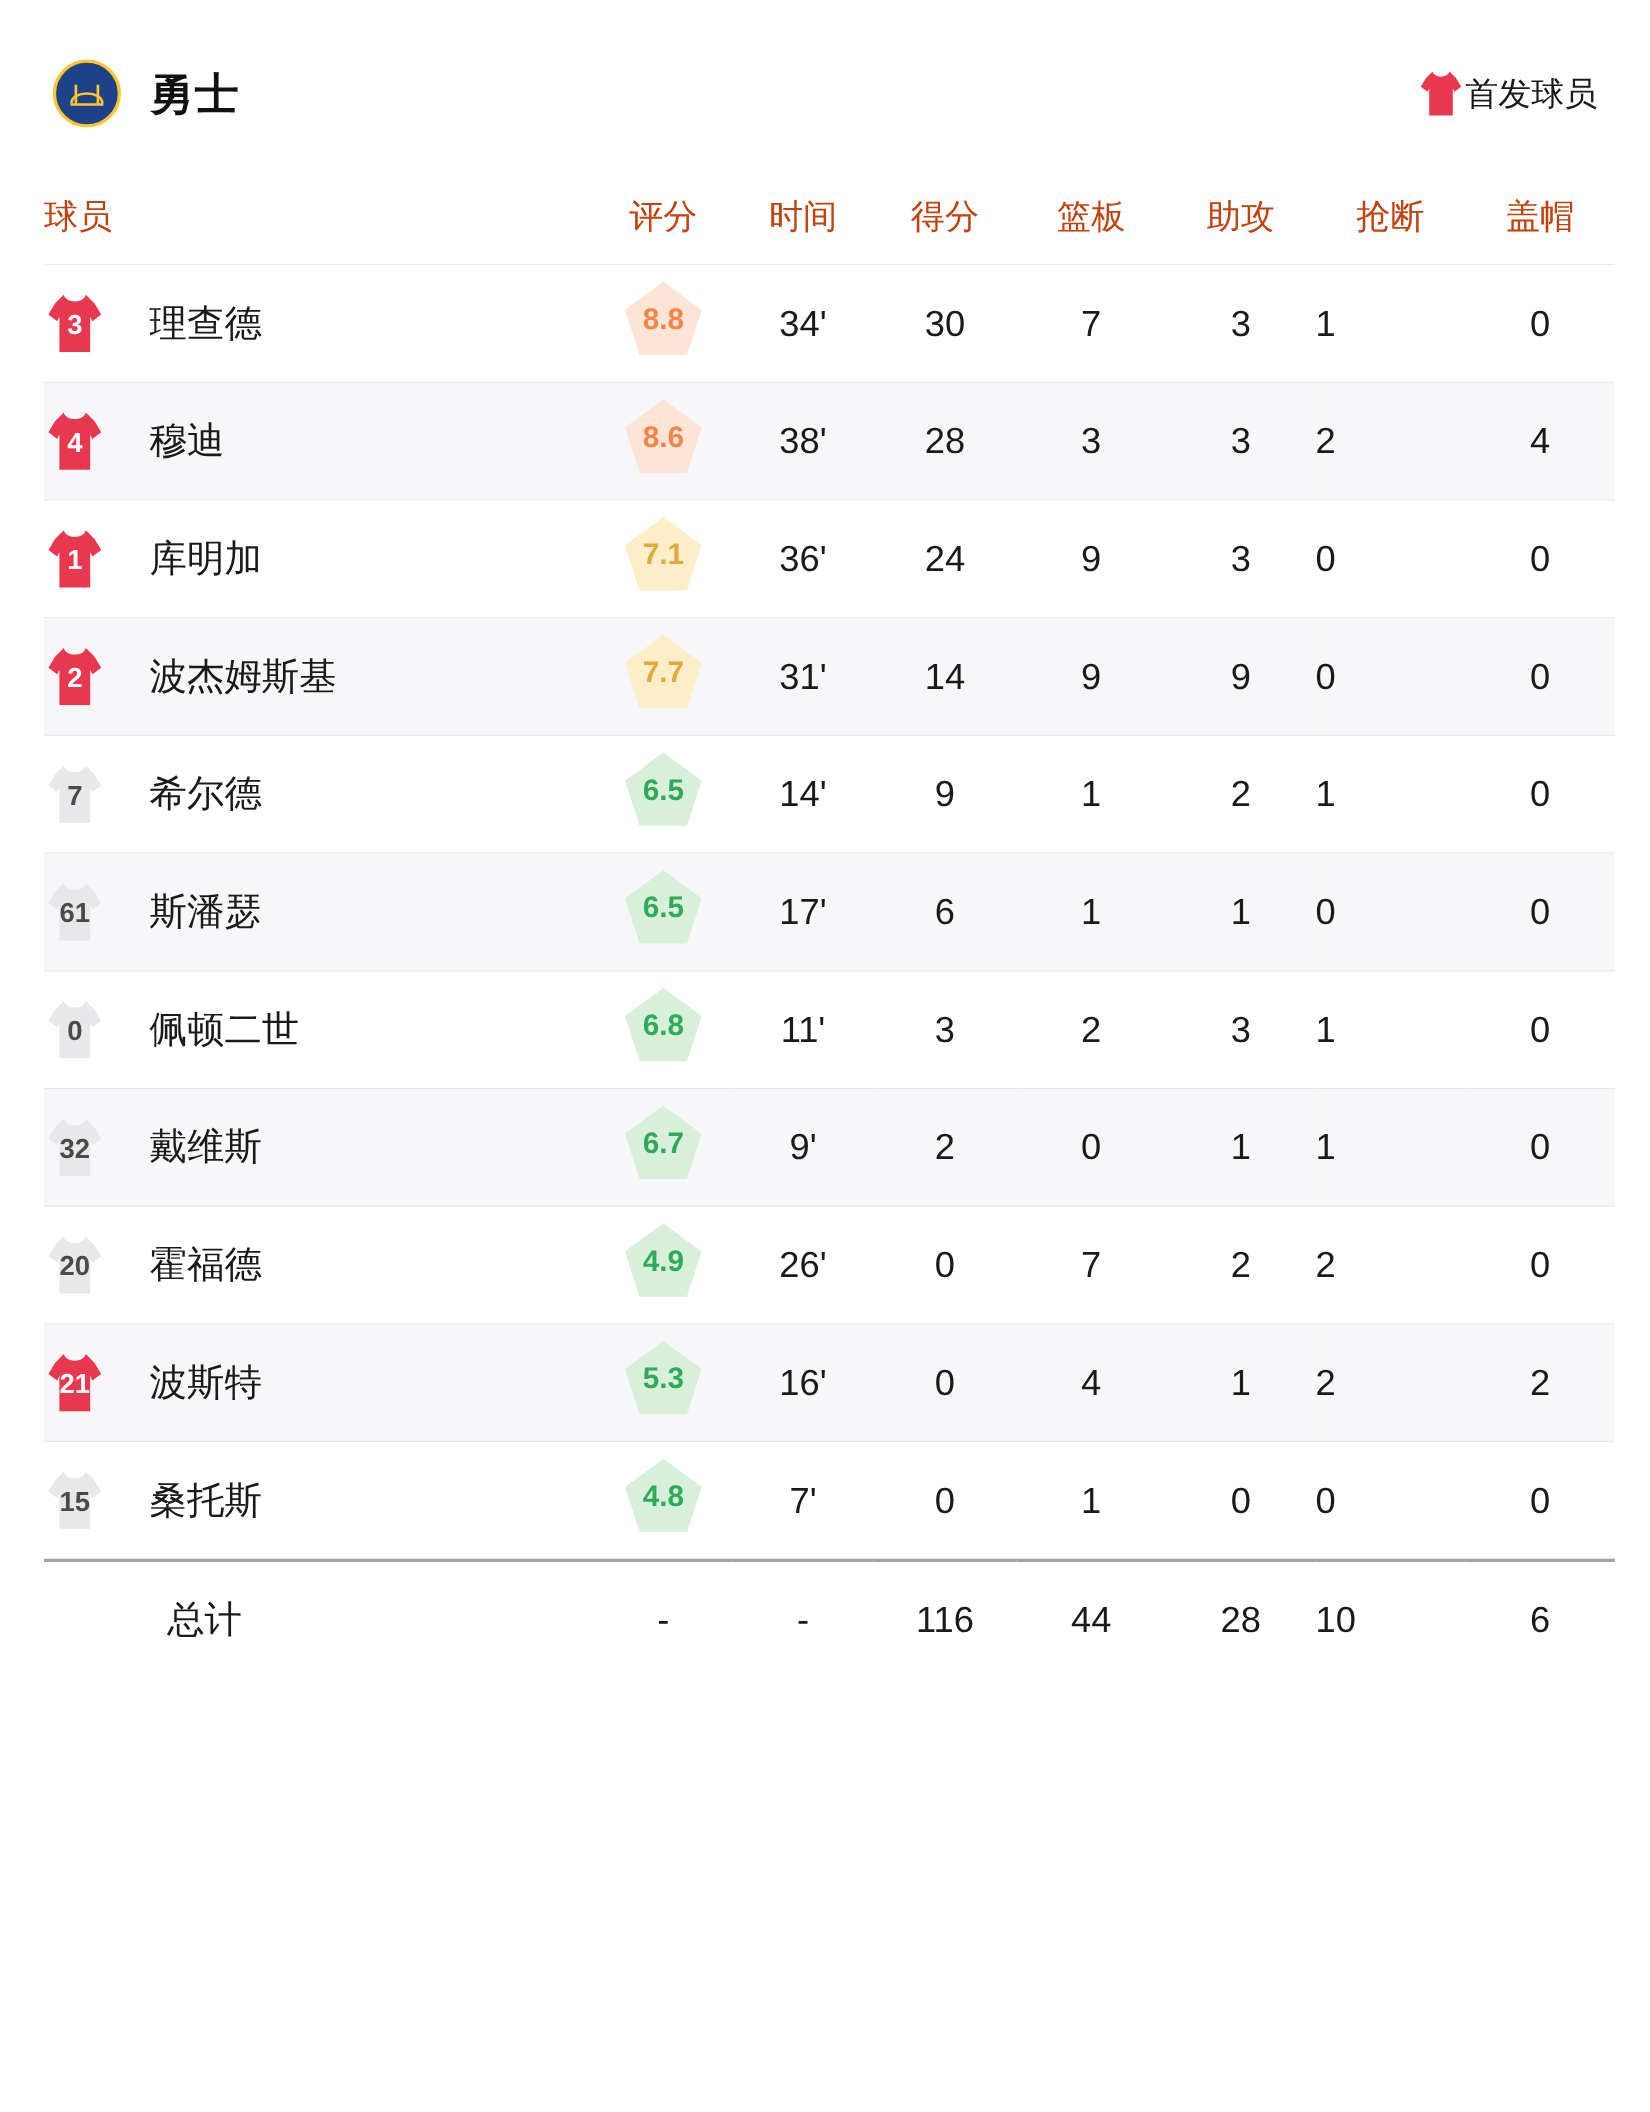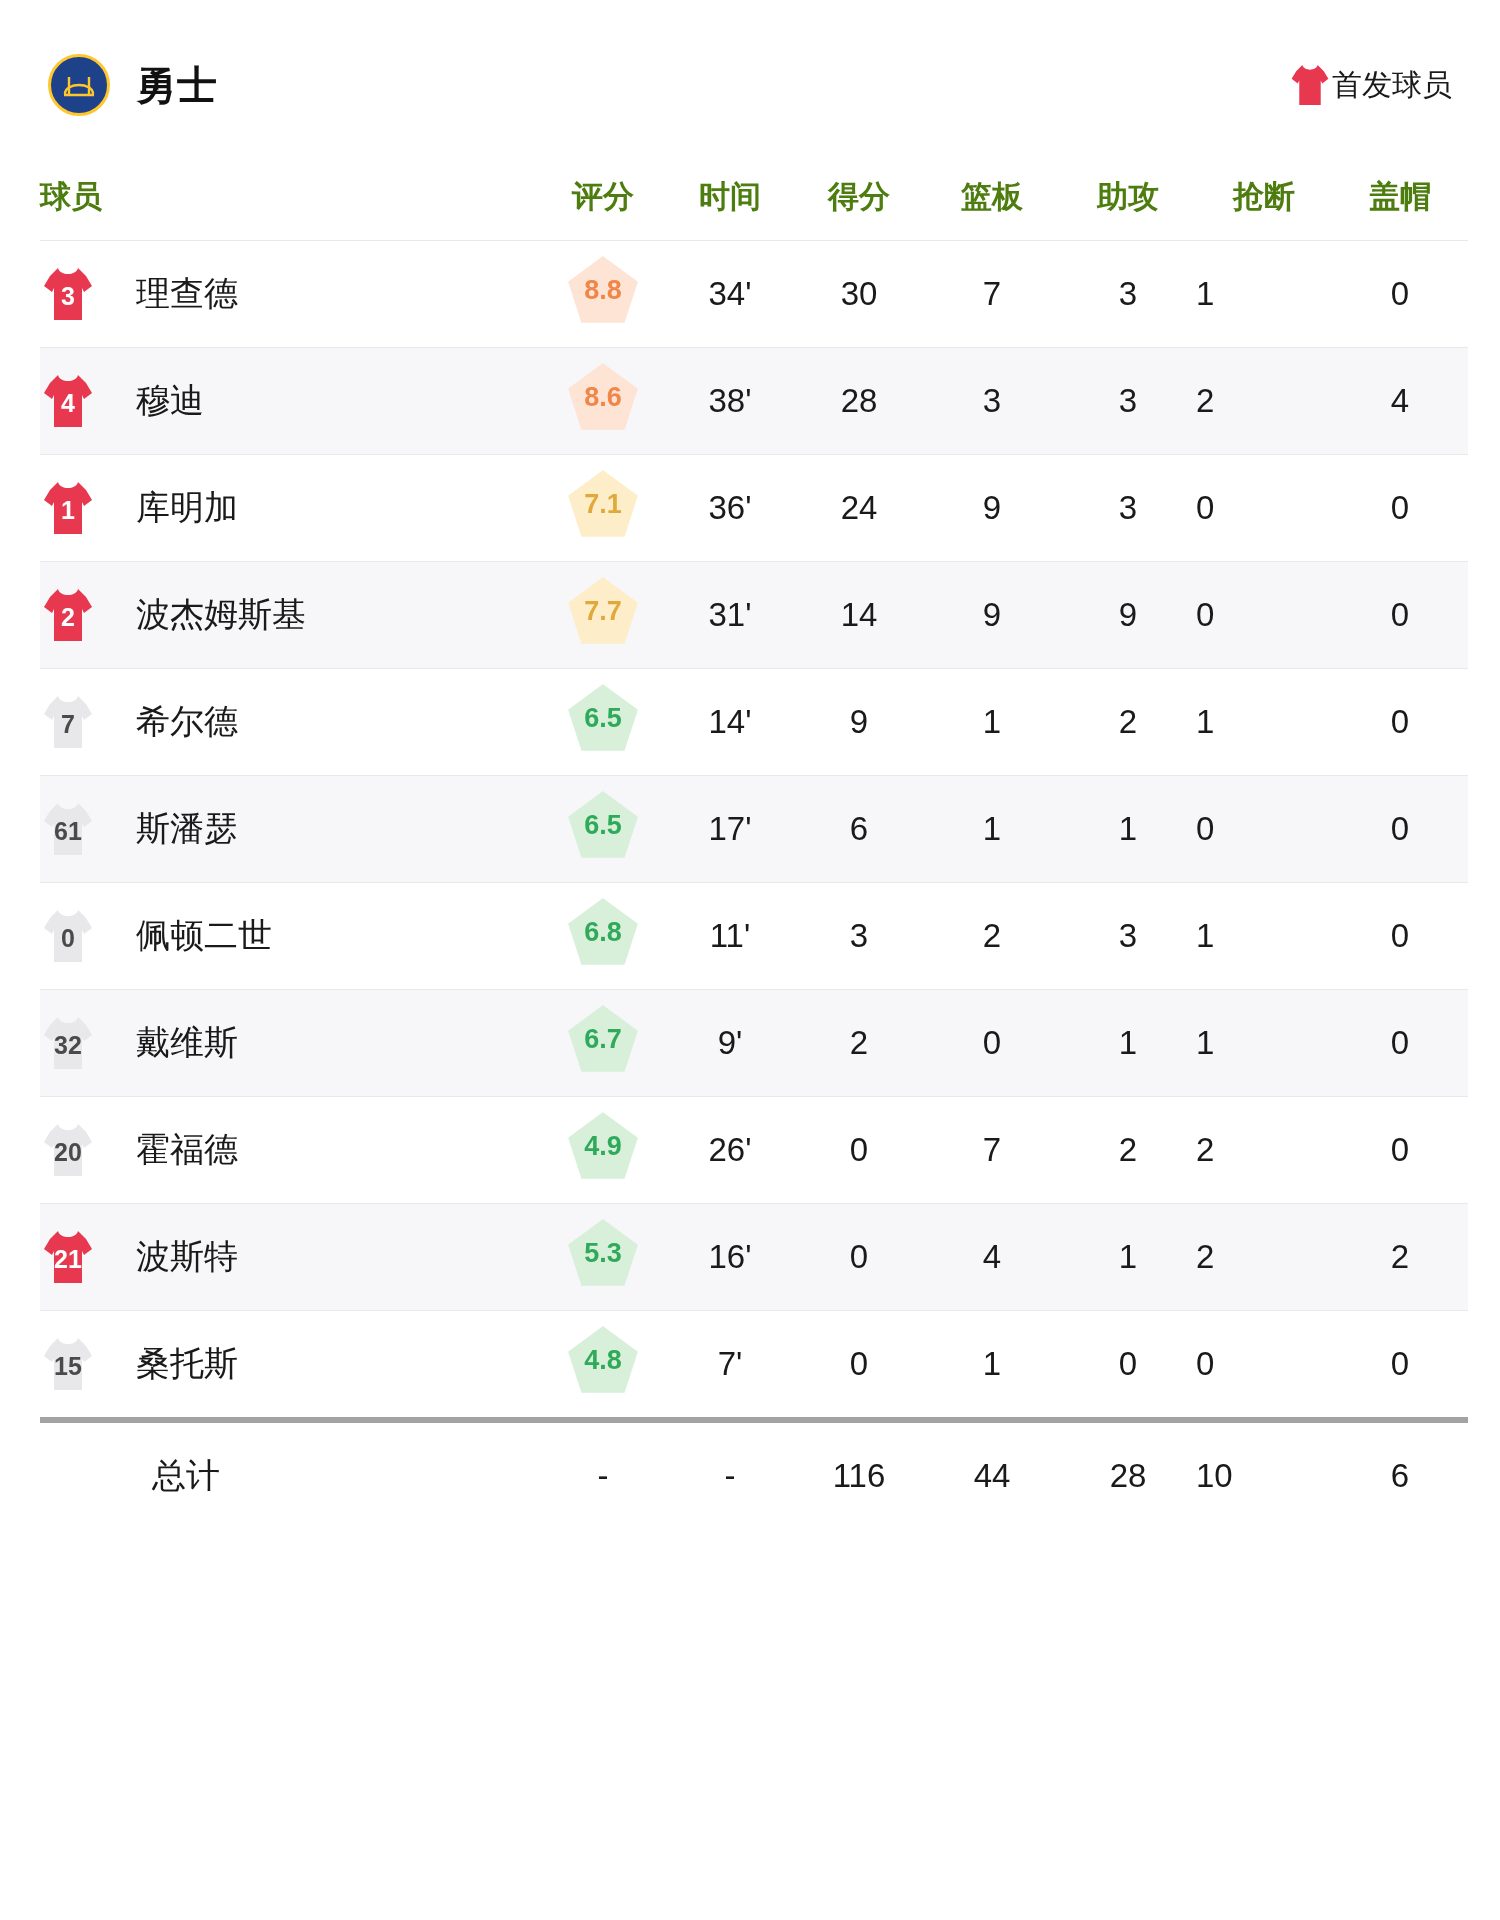--- a/index.html
+++ b/index.html
@@ -97,42 +97,42 @@
   table.stats {
     width: 100%;
     border-collapse: collapse;
     table-layout: fixed;
   }
   table.stats th, table.stats td {
     padding: 0;
   }
   thead th {
     font-size: 31px;
-    font-weight: 700;
-    color: #4d7c0f;
+    font-weight: 400;
+    color: #c2410c;
     height: 86px;
     vertical-align: middle;
   }
   th.col-player, td.col-player { width: 500px; text-align: left; padding-left: 18px; }
   th.col-rating, td.col-rating { width: 126px; text-align: center; }
   th.col-min,    td.col-min    { width: 128px; text-align: center; }
   th.col-pts,    td.col-pts    { width: 130px; text-align: center; }
   th.col-reb,    td.col-reb    { width: 136px; text-align: center; }
   th.col-ast,    td.col-ast    { width: 136px; text-align: center; }
   th.col-stl,    td.col-stl    { width: 136px; }
   th.col-blk,    td.col-blk    { width: 136px; text-align: center; }
 
   tbody tr {
     border-top: 1px solid #e9e9ec;
   }
   tbody tr.alt {
     background: #f7f7f9;
   }
   tbody tr.total-row {
-    border-top: 6px solid #a3a3a3;
+    border-top: 3px solid #a3a3a3;
   }
   tbody td {
     height: 106px;
     vertical-align: middle;
     font-size: 33px;
     color: #1a1a1a;
   }
   .player-cell {
     display: flex;
     align-items: center;

